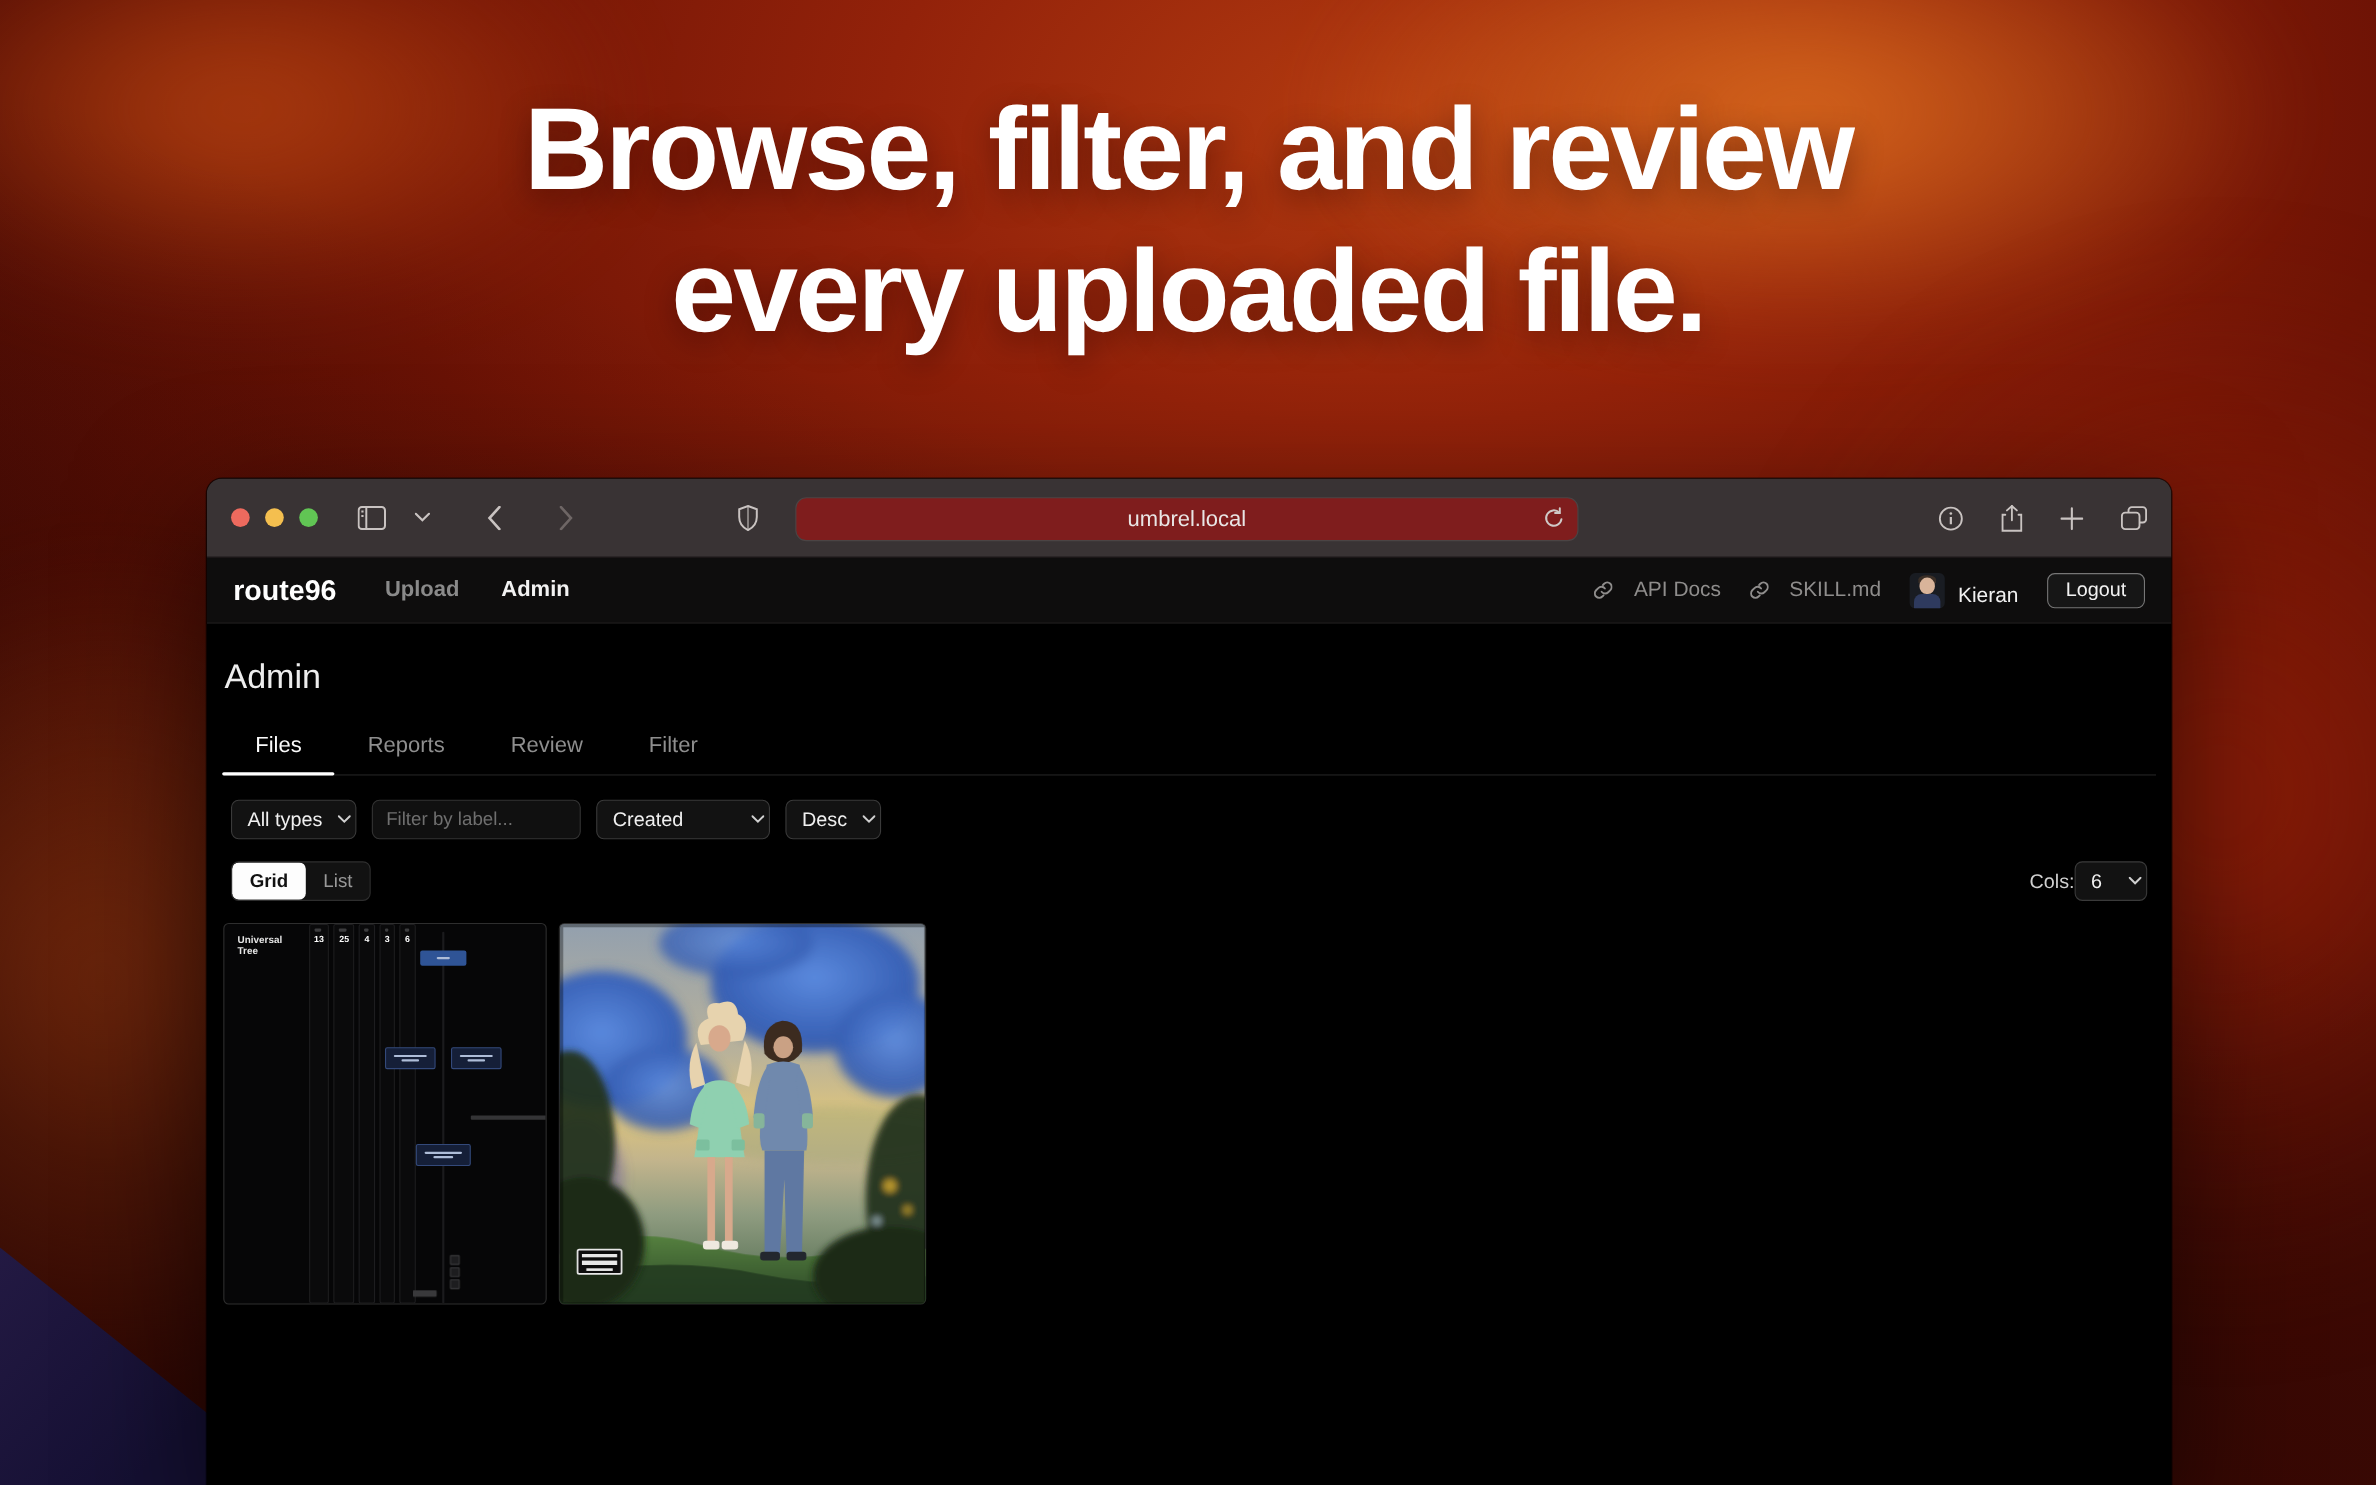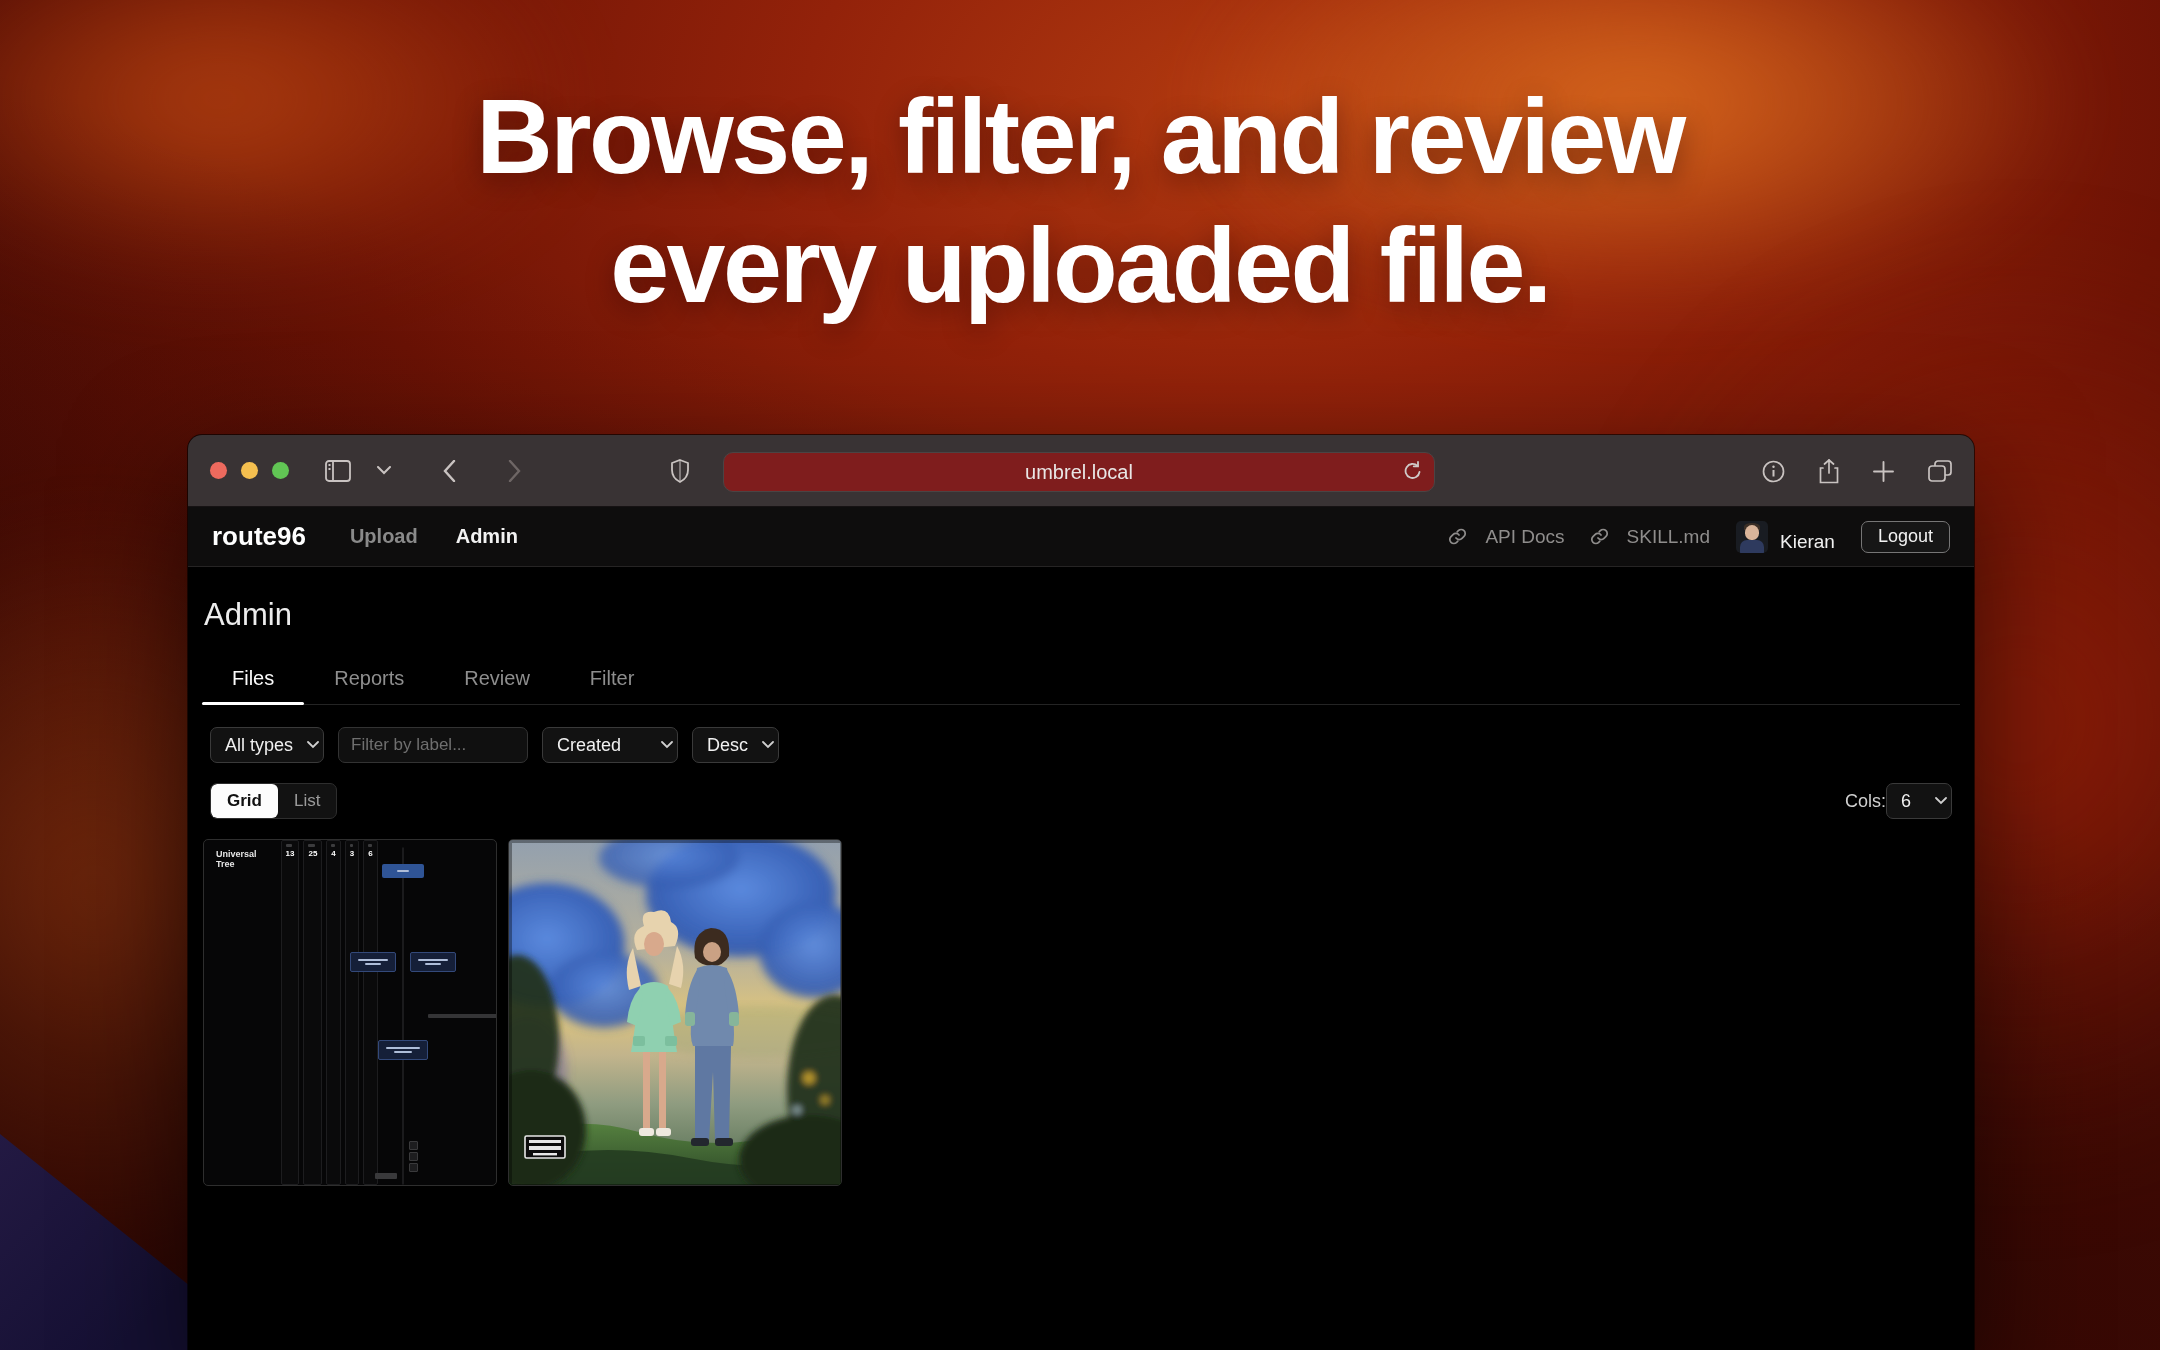--- a/index.html
+++ b/index.html
@@ -267,21 +267,21 @@
     </div>
 
     <div class="filters">
       <div class="selectbox">
         <span>All types</span>
         <svg width="12" height="8" viewBox="0 0 12 8" fill="none" stroke="currentColor" stroke-width="1.8" stroke-linecap="round">
             <path d="M1 1l5 5 5-5"></path>
           </svg>
       </div>
       <input class="textinput" placeholder="Filter by label..." style="">
-      <div class="selectbox" style="width:136px; justify-content:space-between;">
+      <div class="selectbox" style="width:158px; justify-content:space-between;">
         <span>Created</span>
         <svg width="12" height="8" viewBox="0 0 12 8" fill="none" stroke="currentColor" stroke-width="1.8" stroke-linecap="round">
             <path d="M1 1l5 5 5-5"></path>
           </svg>
       </div>
       <div class="selectbox">
         <span>Desc</span>
         <svg width="12" height="8" viewBox="0 0 12 8" fill="none" stroke="currentColor" stroke-width="1.8" stroke-linecap="round">
             <path d="M1 1l5 5 5-5"></path>
           </svg>

